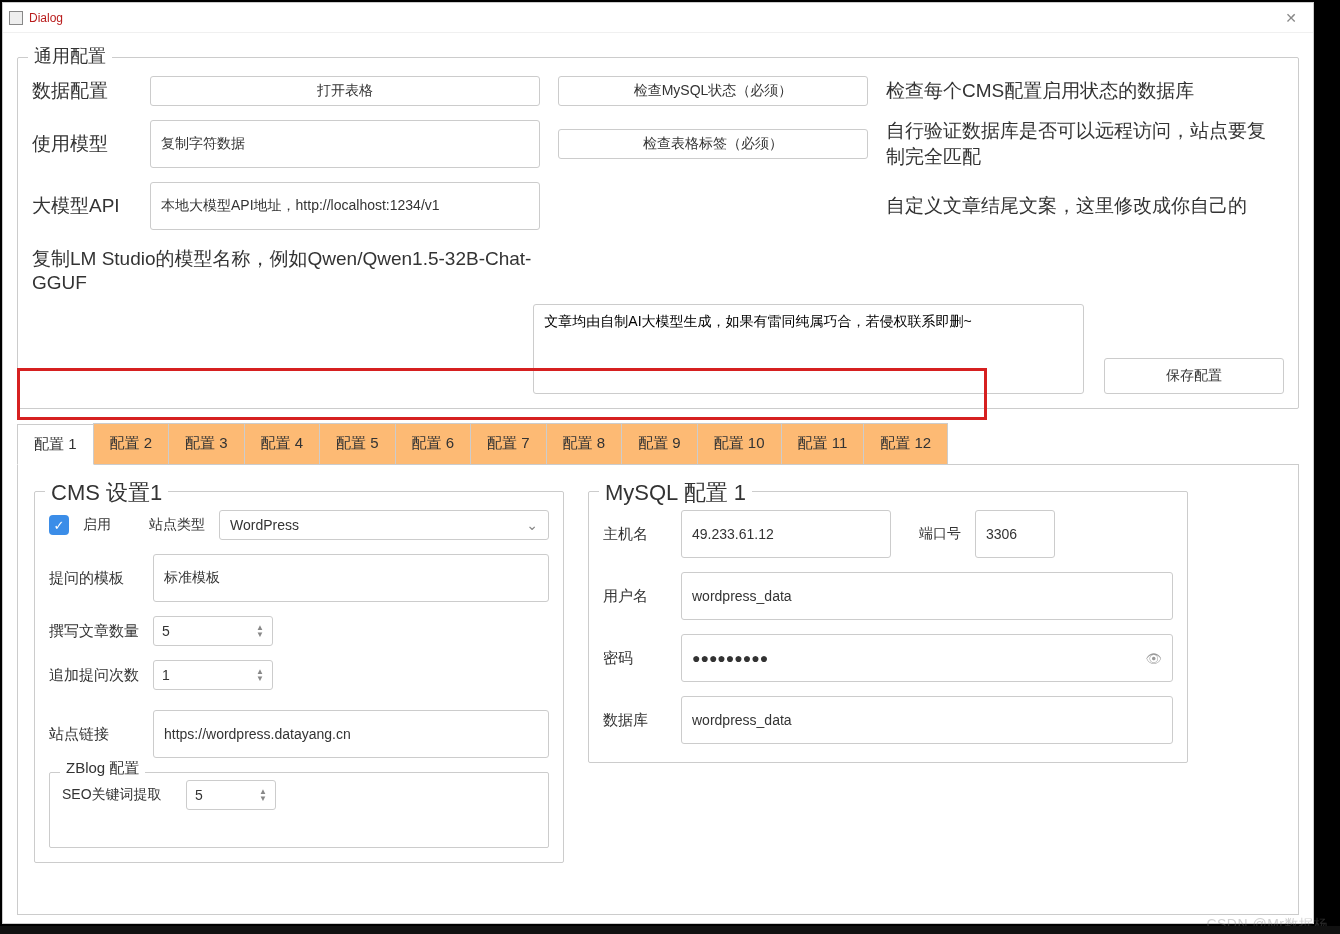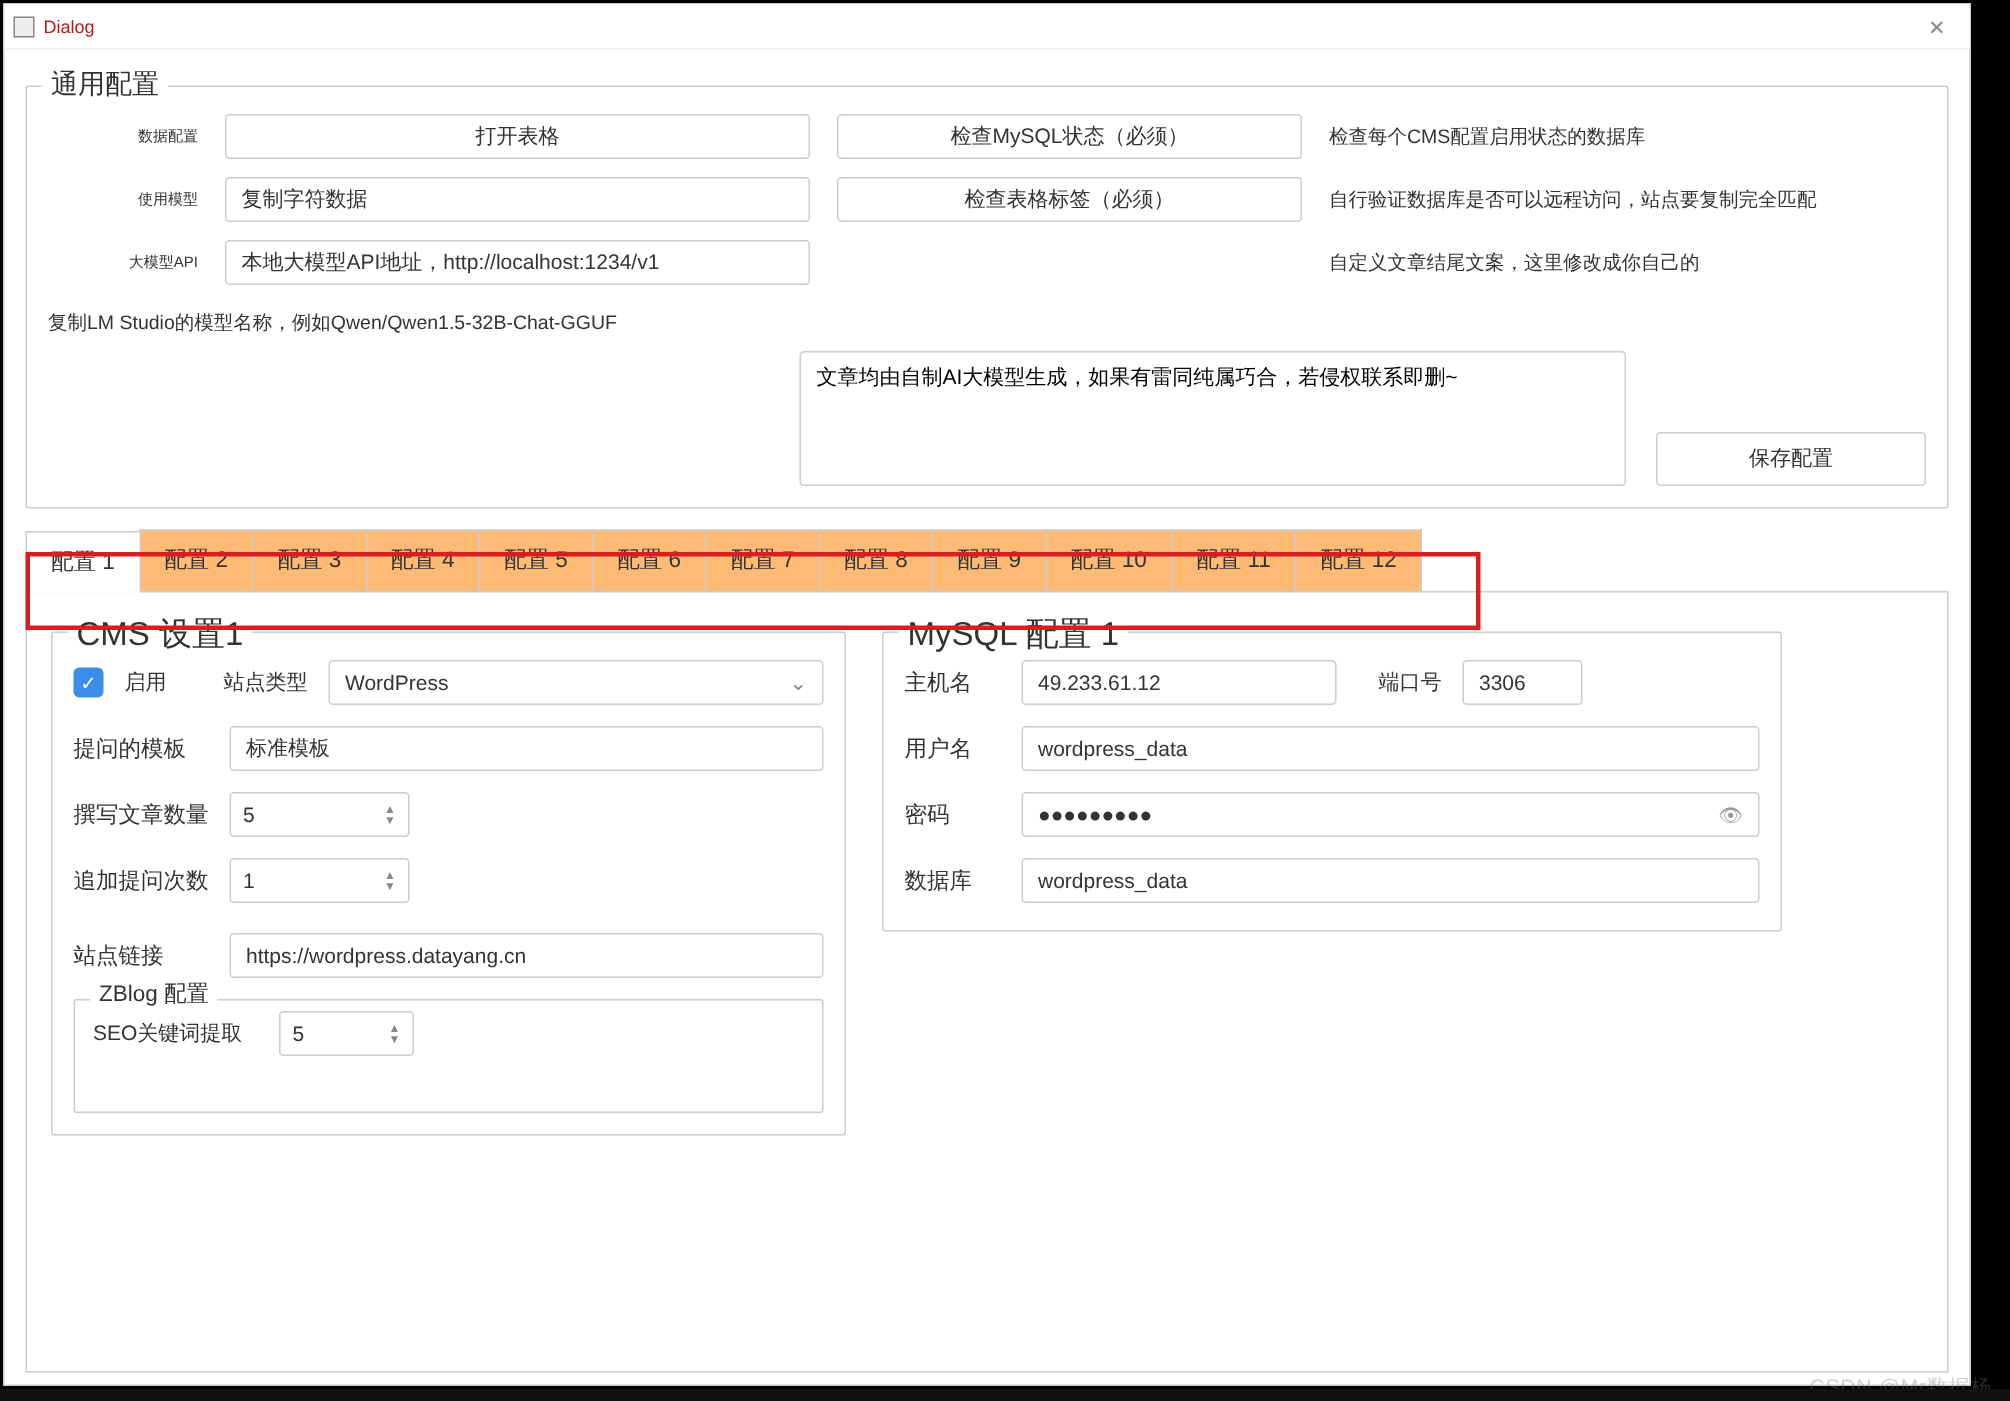--- a/index.html
+++ b/index.html
@@ -62,52 +62,52 @@
   font-size: 18px;
 }
 
 .general-grid {
   display: grid;
   grid-template-columns: 100px 390px 310px 1fr;
   column-gap: 18px;
   row-gap: 12px;
   align-items: center;
 }
-.label { font-size: 10px; text-align: right; }
+.label { font-size: 19px; }
 .btn {
   height: 30px;
   border: 1px solid #ccc;
   border-radius: 3px;
   background: #fff;
   display: flex;
   align-items: center;
   justify-content: center;
   cursor: default;
   font-size: 14px;
 }
 .input {
-  height: 30px;
+  height: 48px;
   border: 1px solid #ccc;
   border-radius: 3px;
   background: #fff;
   padding: 12px 10px;
   display: flex;
   align-items: center;
 }
 .textarea {
   border: 1px solid #ccc;
   border-radius: 3px;
   padding: 8px 10px;
   height: 90px;
   width: 100%;
   resize: none;
   font-family: inherit;
   font-size: 14px;
 }
-.helper { font-size: 13px; }
+.helper { font-size: 19px; }
 
 .tabs-wrap { margin-top: 14px; flex: 1; display: flex; flex-direction: column; }
 .tabbar {
   display: flex;
   border-bottom: 1px solid #ccc;
 }
 .highlight-box {
   position: absolute;
   border: 3px solid #d62020;
   pointer-events: none;

